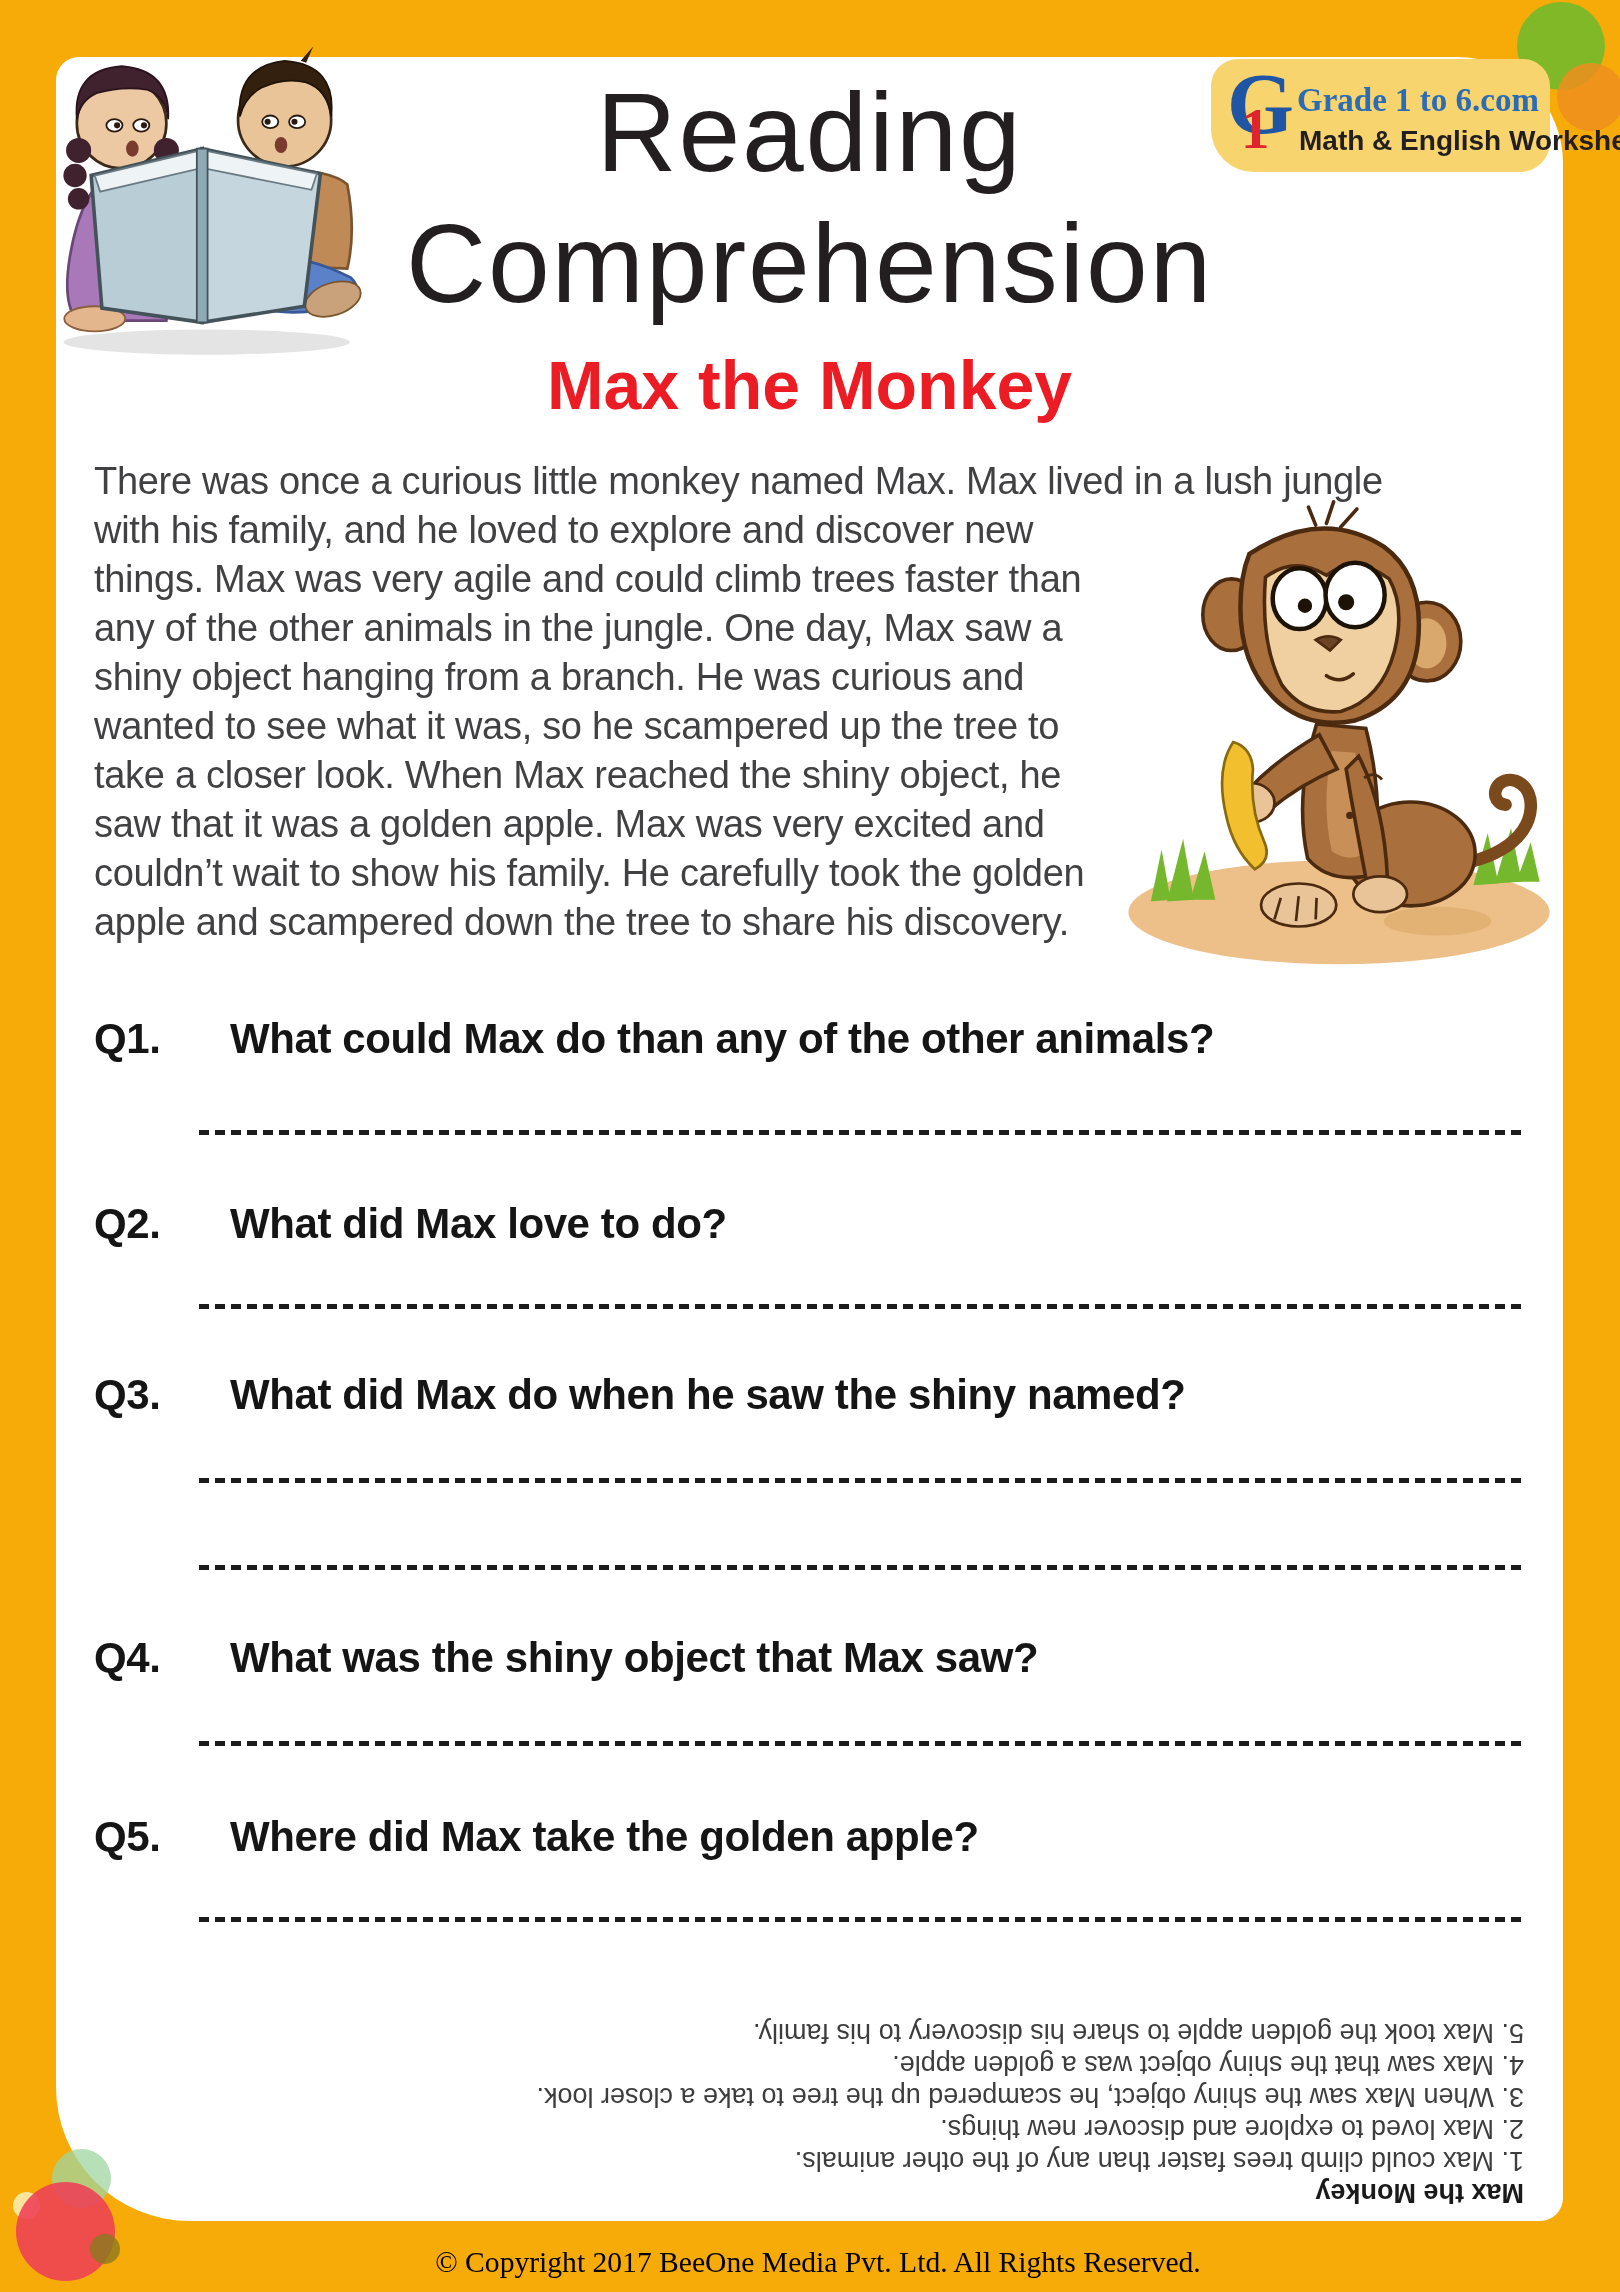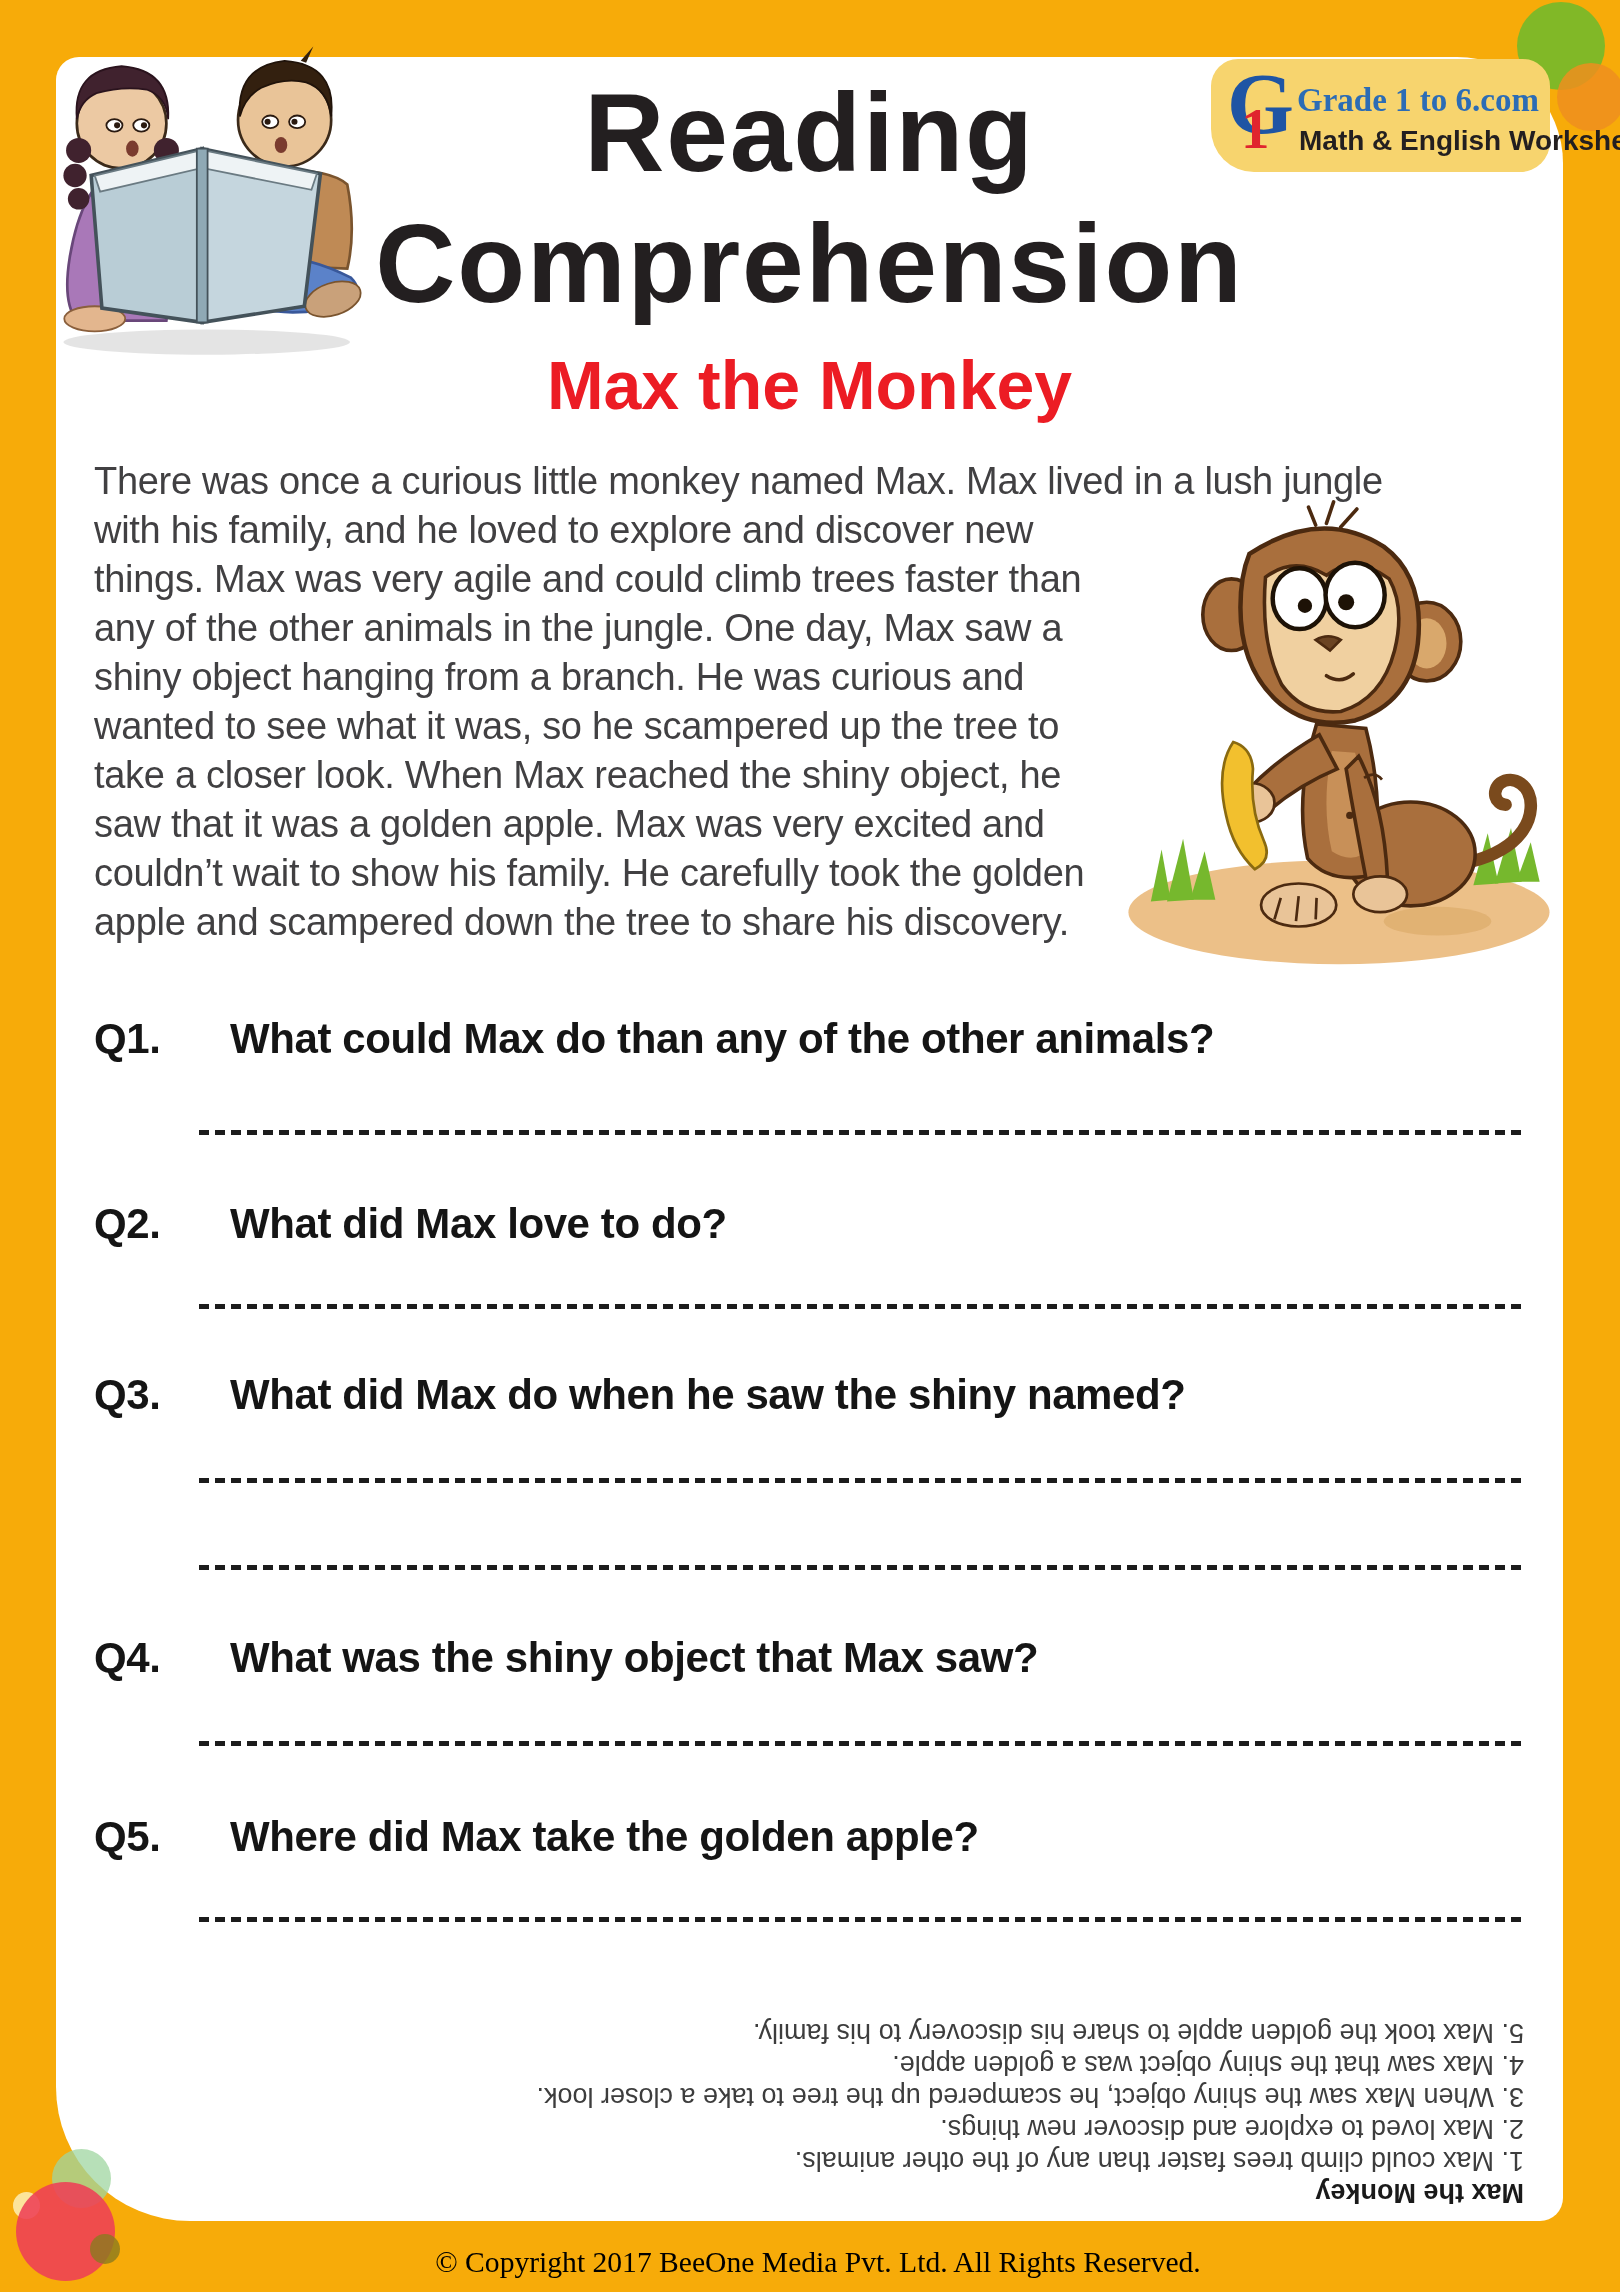--- a/index.html
+++ b/index.html
@@ -19,21 +19,21 @@
   .logo-tagline{position:absolute;left:88px;top:66px;font-weight:bold;font-size:28px;color:#231f20;white-space:nowrap;}
   
   .circle{position:absolute;border-radius:50%;}
   .c-green-tr{left:1517px;top:1.8px;width:88px;height:88px;background:#76b82a;opacity:.92;}
   .c-orange-tr{left:1557px;top:63px;width:68px;height:68px;background:#ef8e1f;opacity:.85;}
   .c-green-bl{left:52px;top:2149px;width:59px;height:59px;background:#9fd6a0;opacity:.75;}
   .c-red-bl{left:16px;top:2182px;width:99px;height:99px;background:#ee3f55;opacity:.88;}
   .c-pale-bl{left:12.5px;top:2192px;width:27px;height:27px;background:#fdf3c0;opacity:.8;}
   .c-olive-bl{left:90px;top:2234px;width:30px;height:30px;background:#8a7a1f;opacity:.8;}
   
-  .title{position:absolute;left:56px;top:68px;width:1507px;text-align:center;font-weight:bold;
+  .title{position:absolute;left:56px;top:68px;width:1507px;text-align:center;font-weight:normal;
         font-size:111px;line-height:131px;color:#231f20;letter-spacing:1.8px;}
   .subtitle{position:absolute;left:56px;top:346px;width:1507px;text-align:center;font-weight:bold;
         font-size:68px;color:#EC1C24;}
   
   .story{position:absolute;left:94px;top:457px;width:1444px;color:#414042;font-size:38px;
         line-height:49px;letter-spacing:-0.3px;}
   .story p{margin:0;}
   .story-rest{width:1030px;}
   .monkey-wrap{position:absolute;left:1115px;top:500px;width:439px;height:466px;}
   .kids-wrap{position:absolute;left:32px;top:34px;width:344px;height:326px;}

